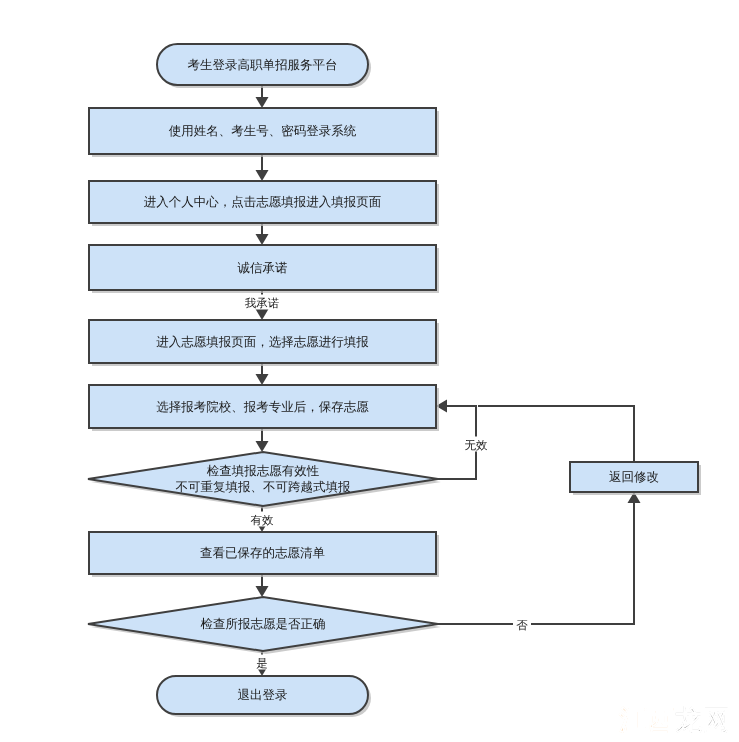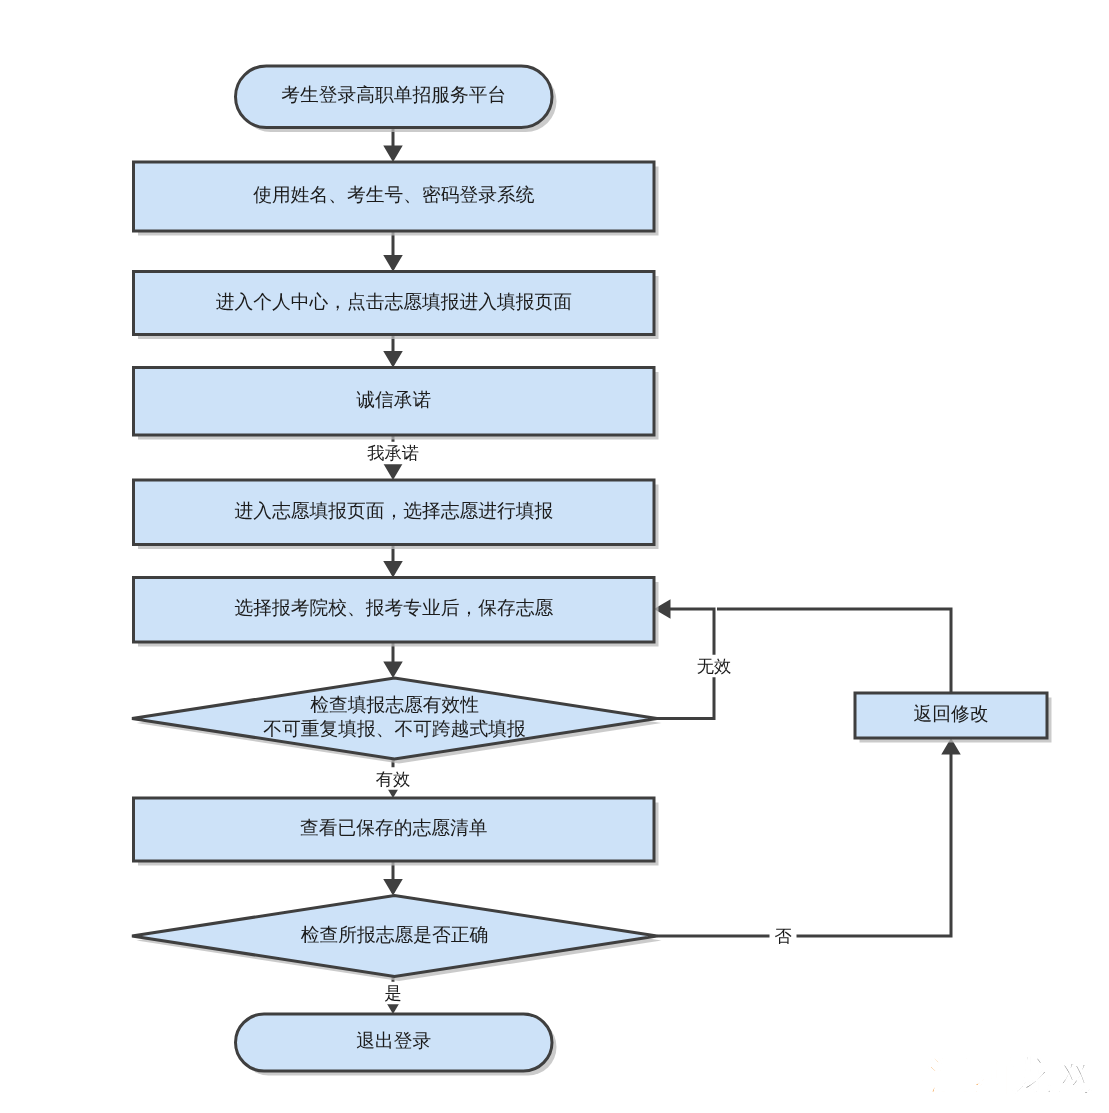--- a/index.html
+++ b/index.html
@@ -53,21 +53,21 @@
     text-anchor: middle;
     dominant-baseline: middle;
   }
   .edge-label-bg {
     fill: #ffffff;
   }
   #watermark {
     position: absolute;
     right: 8px;
     bottom: 8px;
-    font-family: Liberation Mono, monospace;
+    font-family: Liberation Serif, serif;
     font-size: 27px;
     font-weight: bold;
     letter-spacing: 1px;
     line-height: 1;
     user-select: none;
   }
   #watermark .wm-a {
     color: #f08a1e;
     -webkit-text-stroke: 1px #ffffff;
   }

